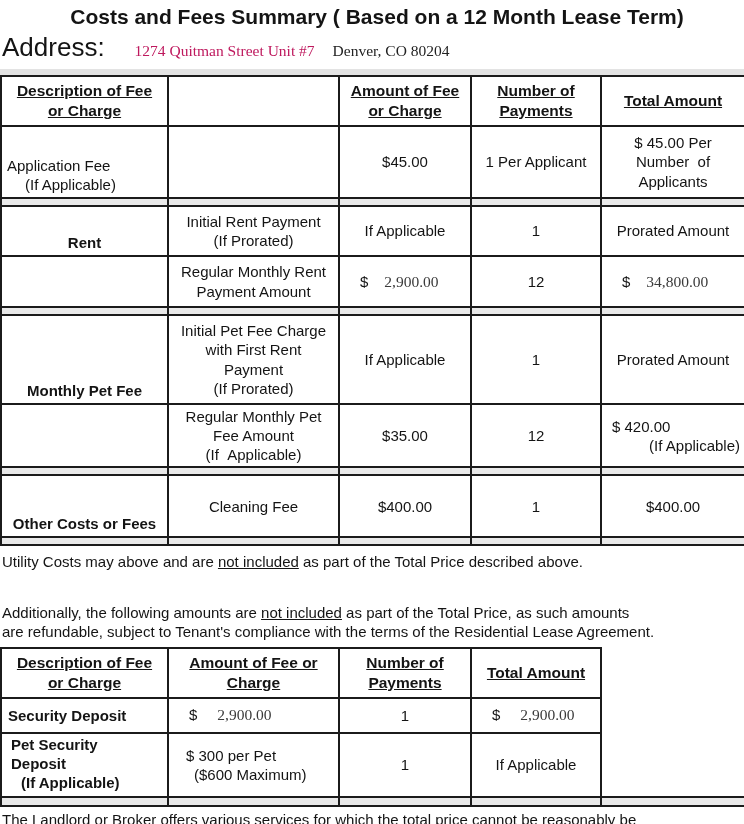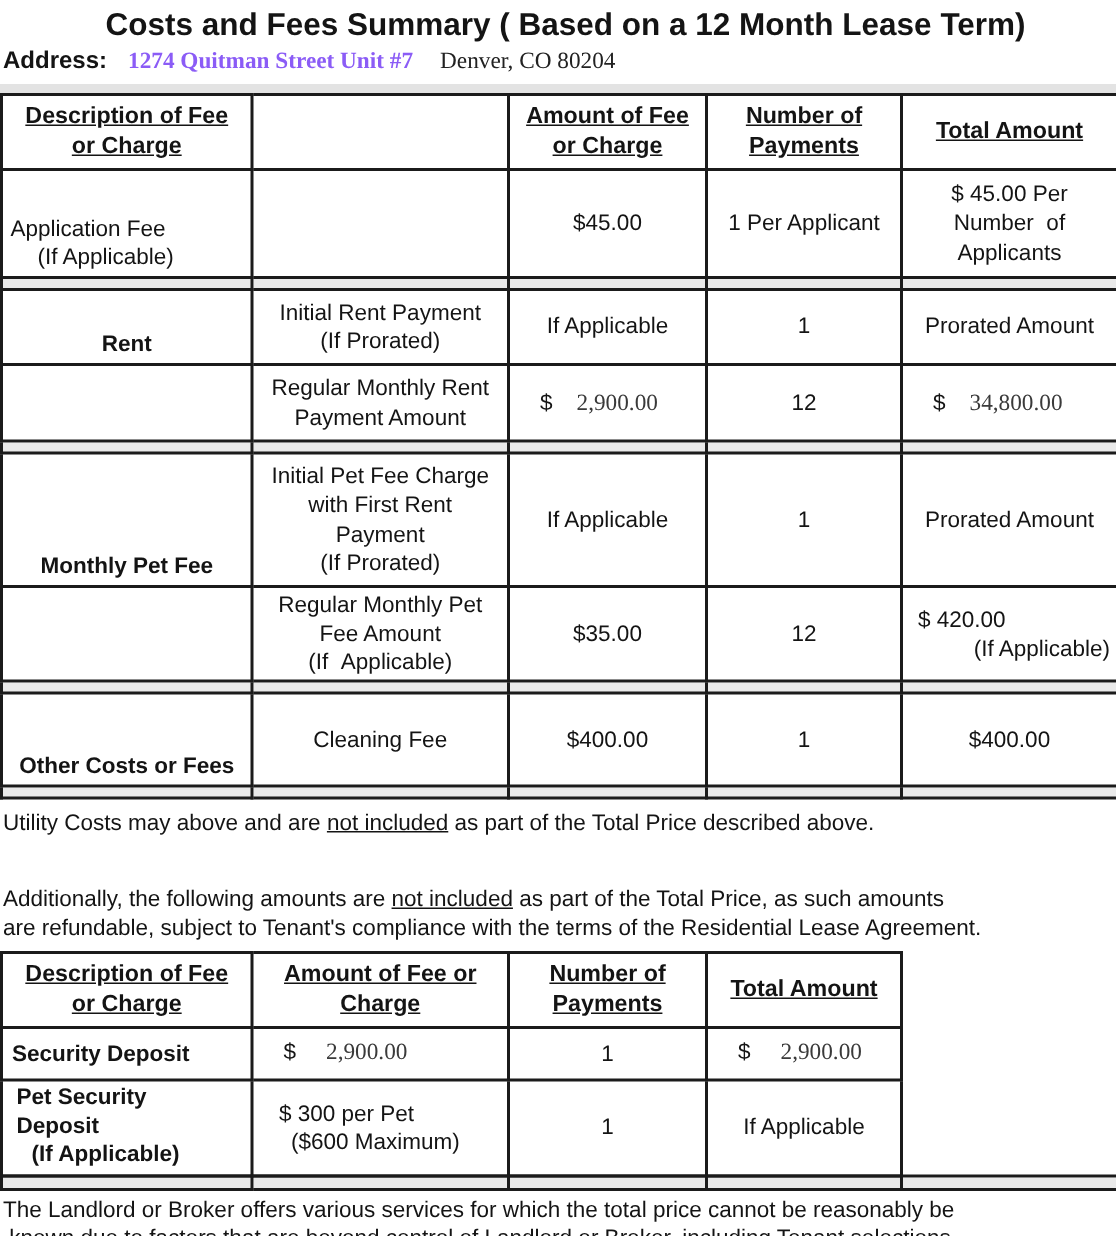--- a/index.html
+++ b/index.html
@@ -11,22 +11,22 @@
     overflow:hidden;
   }
   .title {
     text-align:center;
     font-weight:bold;
     font-size:21px;
     padding:5px 0 2px 10px;
     letter-spacing:0px;
   }
   .addr-row { display:flex; align-items:baseline; padding:1px 2px 0 2px; }
-  .addr-label { font-weight:bold; font-size:16px; }
-  .addr-value { font-family:"Liberation Serif","DejaVu Serif",serif; font-size:15.5px; color:#8b5cf6; margin-left:14px;font-weight:bold; }
+  .addr-label { font-weight:normal; font-size:26px; }
+  .addr-value { font-family:"Liberation Serif","DejaVu Serif",serif; font-size:15.5px; color:#be185d; margin-left:30px; }
   .addr-city  { font-family:"Liberation Serif","DejaVu Serif",serif; font-size:15.5px; color:#222; margin-left:18px; }
   .topstrip { height:6px; background:#e3e3e3; margin-top:6px; }
 
   table { border-collapse:collapse; table-layout:fixed; }
   td {
     border:2px solid #1b1b1b;
     font-size:15px;
     line-height:1.27;
     text-align:center;
     vertical-align:middle;

